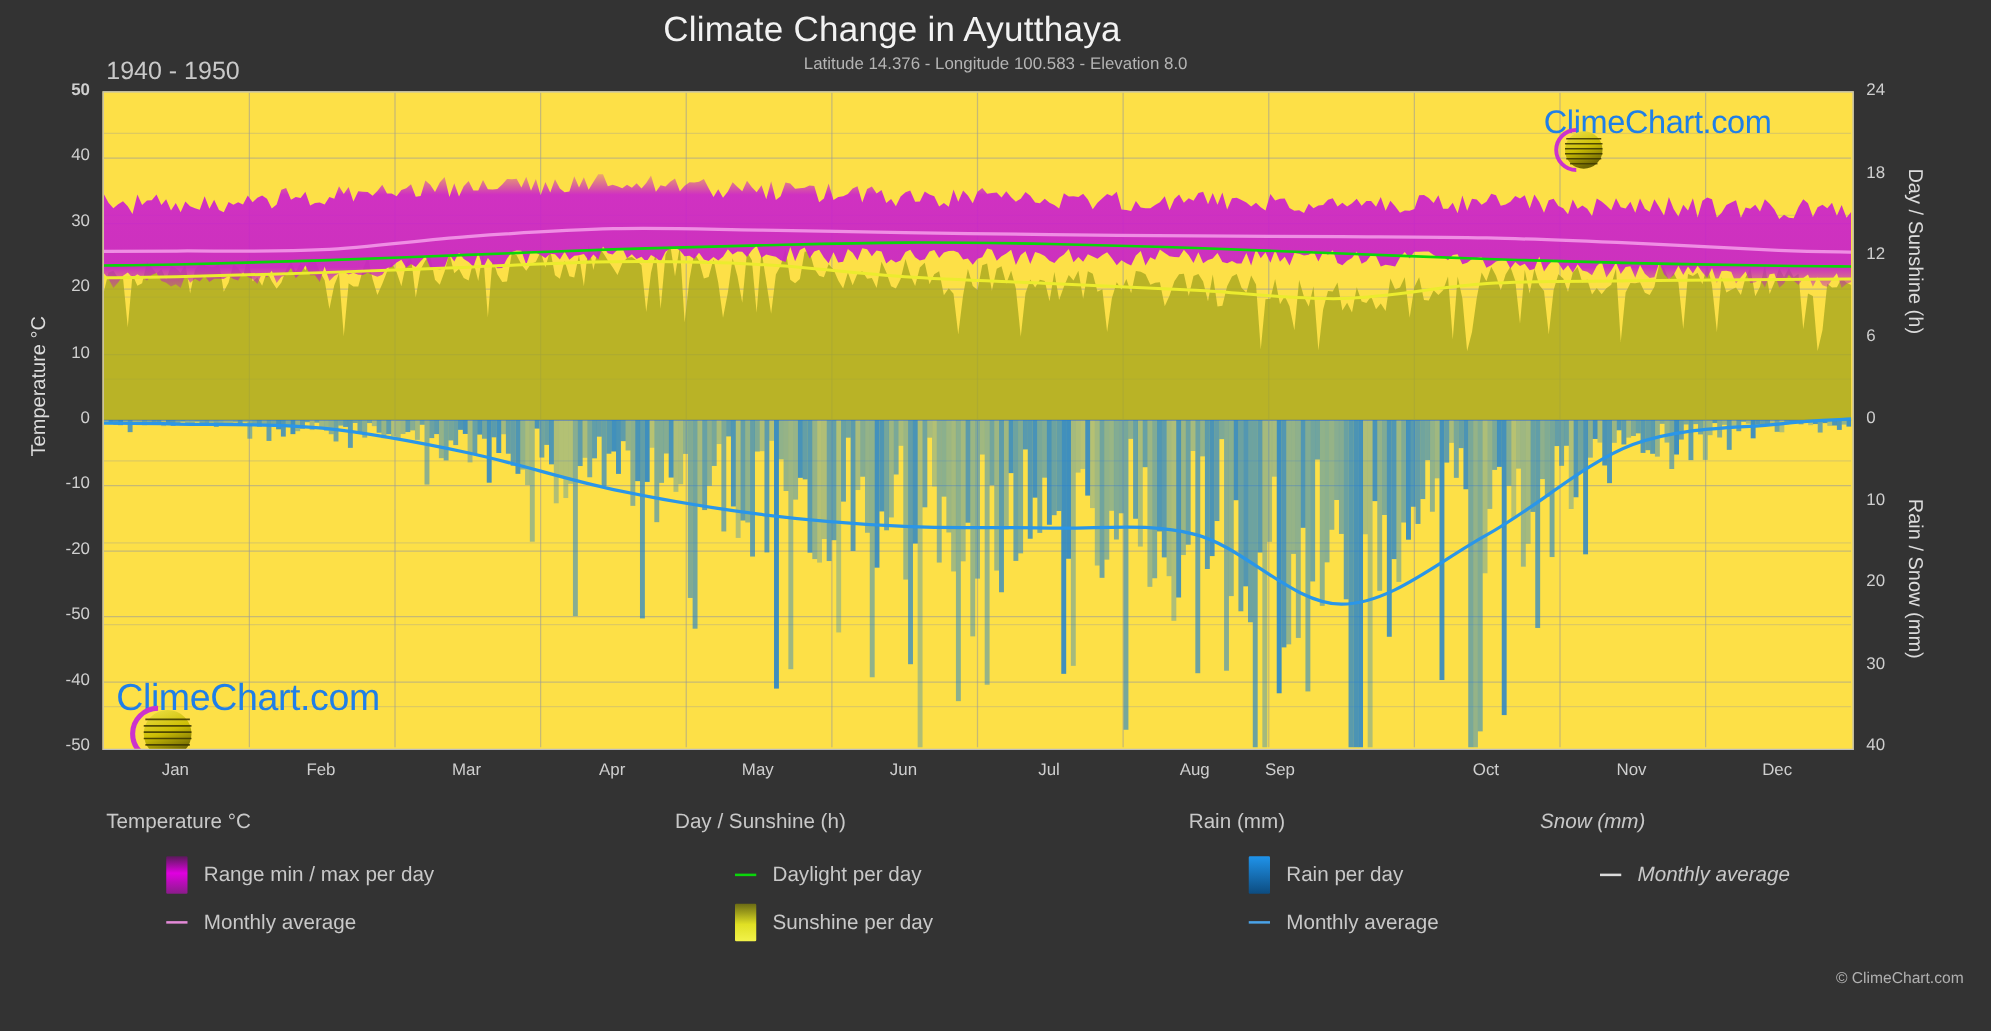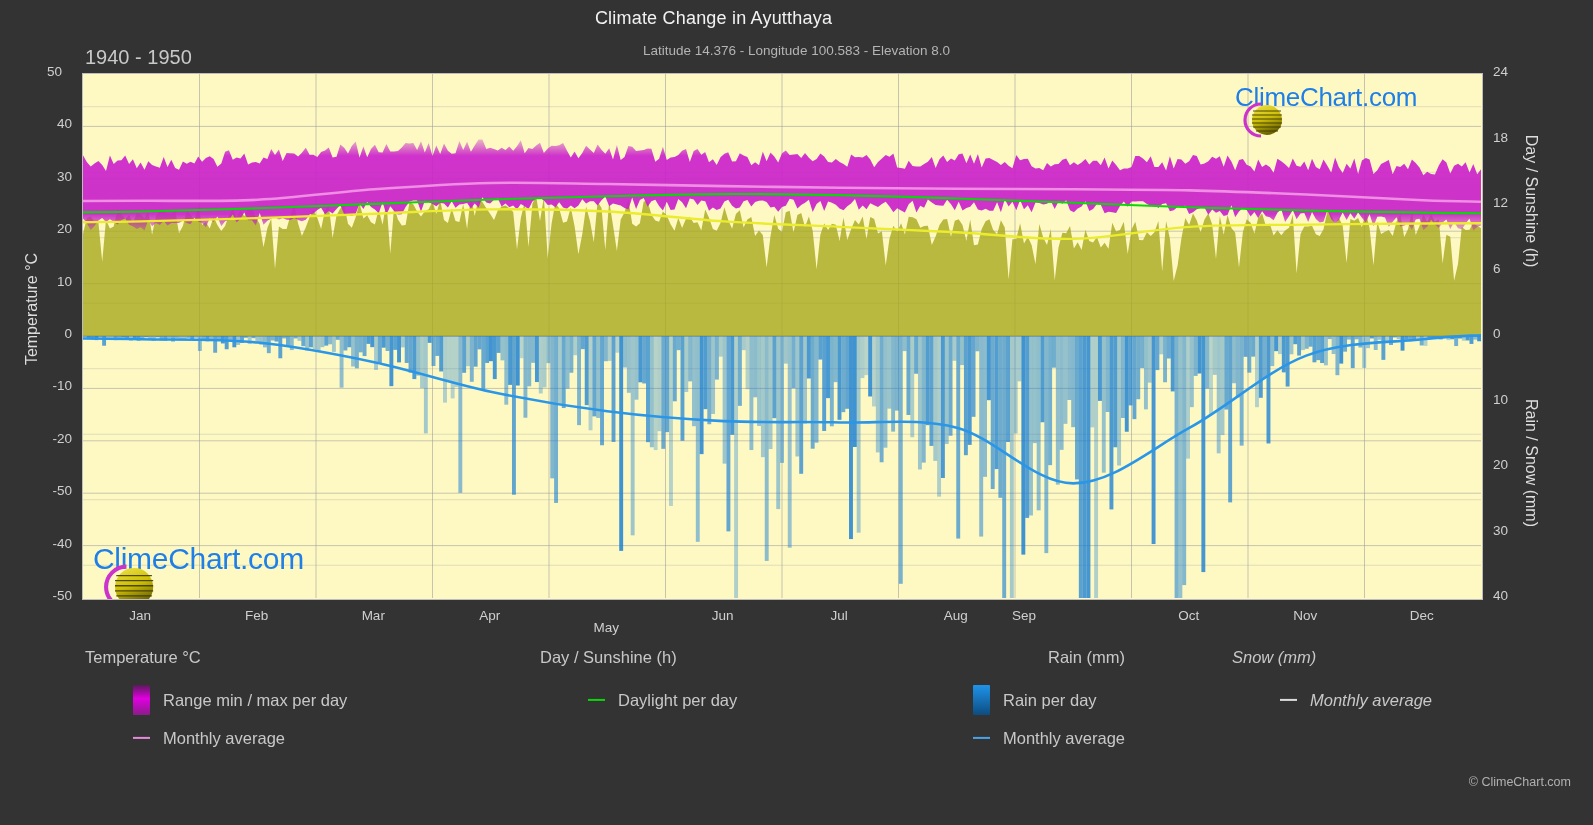--- a/index.html
+++ b/index.html
@@ -7,34 +7,34 @@
     width:1593px;height:825px;
     background:#333333;
     font-family:"Liberation Sans", sans-serif;
     color:#d9d9d9;
     overflow:hidden;
     position:relative;
   }
   
   #title{
     position:absolute;left:0;top:8px;width:1427px;text-align:center;
-    font-size:18px;color:#f2f2f2;letter-spacing:.2px;
+    font-size:28px;color:#f2f2f2;letter-spacing:.2px;
   }
   #subtitle{
     position:absolute;left:0;top:43px;width:1593px;text-align:center;
     font-size:13.5px;color:#b4b4b4;
   }
   #period{
     position:absolute;left:85px;top:46px;
     font-size:20px;color:#c9c9c9;
   }
   
   #plot{
     position:absolute;left:82px;top:73px;width:1401px;height:527px;
-    background:#fef9c3;
+    background:#fde047;
     border-left:1.5px solid #bdbdbd;
     border-right:1.5px solid #bdbdbd;
     border-top:1.5px solid #bdbdbd;
     border-bottom:1.5px solid #bdbdbd;
     box-sizing:border-box;
     overflow:hidden;
   }
   #plot svg{position:absolute;left:0;top:0;}
   
   .ytick{
@@ -85,21 +85,21 @@
 
 <div id="title">Climate Change in Ayutthaya</div>
 <div id="subtitle">Latitude 14.376 - Longitude 100.583 - Elevation 8.0</div>
 <div id="period">1940 - 1950</div>
 
 <div id="ylabel-left">Temperature °C</div>
 <div class="ylabel-right" id="ylabel-r1" style="left: 1511px; top: 192px; margin-left: -130px;">Day / Sunshine (h)</div>
 <div class="ylabel-right" id="ylabel-r2" style="left: 1511px; top: 454px; margin-left: -130px;">Rain / Snow (mm)</div>
 
 <div id="yticks-left">
-    <div class="ytick" style="left: 16px; top: 64px;">50</div>
+    <div class="ytick" style="left: 26px; top: 64px; font-weight: bold;">50</div>
     <div class="ytick" style="left: 26px; top: 116.4px;">40</div>
     <div class="ytick" style="left: 26px; top: 168.8px;">30</div>
     <div class="ytick" style="left: 26px; top: 221.2px;">20</div>
     <div class="ytick" style="left: 26px; top: 273.6px;">10</div>
     <div class="ytick" style="left: 26px; top: 326px;">0</div>
     <div class="ytick" style="left: 26px; top: 378.4px;">-10</div>
     <div class="ytick" style="left: 26px; top: 430.8px;">-20</div>
     <div class="ytick" style="left: 26px; top: 483.2px;">-50</div>
     <div class="ytick" style="left: 26px; top: 535.6px;">-40</div>
     <div class="ytick" style="left: 26px; top: 588px;">-50</div>
@@ -113,21 +113,21 @@
     <div class="ytick-r" style="left: 1493px; top: 391.5px;">10</div>
     <div class="ytick-r" style="left: 1493px; top: 457px;">20</div>
     <div class="ytick-r" style="left: 1493px; top: 522.5px;">30</div>
     <div class="ytick-r" style="left: 1493px; top: 588px;">40</div>
   </div>
 <div id="xticks">
     <div class="xtick" style="left: 105.25px;">Jan</div>
     <div class="xtick" style="left: 221.75px;">Feb</div>
     <div class="xtick" style="left: 338.25px;">Mar</div>
     <div class="xtick" style="left: 454.75px;">Apr</div>
-    <div class="xtick" style="left: 571.25px; margin-top: 12px;">May</div>
+    <div class="xtick" style="left: 571.25px;">May</div>
     <div class="xtick" style="left: 687.75px;">Jun</div>
     <div class="xtick" style="left: 804.25px;">Jul</div>
     <div class="xtick" style="left: 920.75px;">Aug</div>
     <div class="xtick" style="left: 989px;">Sep</div>
     <div class="xtick" style="left: 1153.75px;">Oct</div>
     <div class="xtick" style="left: 1270.25px;">Nov</div>
     <div class="xtick" style="left: 1386.75px;">Dec</div>
   </div>
 
 <div id="plot">
@@ -629,22 +629,26 @@
         <span class="lg-ln" style="color: rgb(228, 138, 216);"></span>
         <span class="lg-txt">Monthly average</span>
       </div>
     </div>
     <div class="lg-col" style="left: 540px;">
       <div class="lg-head">Day / Sunshine (h)</div>
       <div class="lg-row">
         <span class="lg-ln" style="color: rgb(10, 214, 10);"></span>
         <span class="lg-txt">Daylight per day</span>
       </div>
+      <div class="lg-row">
+        <span class="lg-sw" style="background: linear-gradient(rgb(107, 107, 20), rgb(224, 224, 36) 55%, rgb(242, 242, 74));"></span>
+        <span class="lg-txt">Sunshine per day</span>
+      </div>
     </div>
-    <div class="lg-col" style="left: 925px; text-align: right;">
+    <div class="lg-col" style="left: 951px;">
       <div class="lg-head">Rain (mm)</div>
       <div class="lg-row">
         <span class="lg-sw" style="background: linear-gradient(rgb(31, 147, 234), rgb(13, 76, 128));"></span>
         <span class="lg-txt">Rain per day</span>
       </div>
       <div class="lg-row">
         <span class="lg-ln" style="color: rgb(74, 163, 232);"></span>
         <span class="lg-txt">Monthly average</span>
       </div>
     </div>

